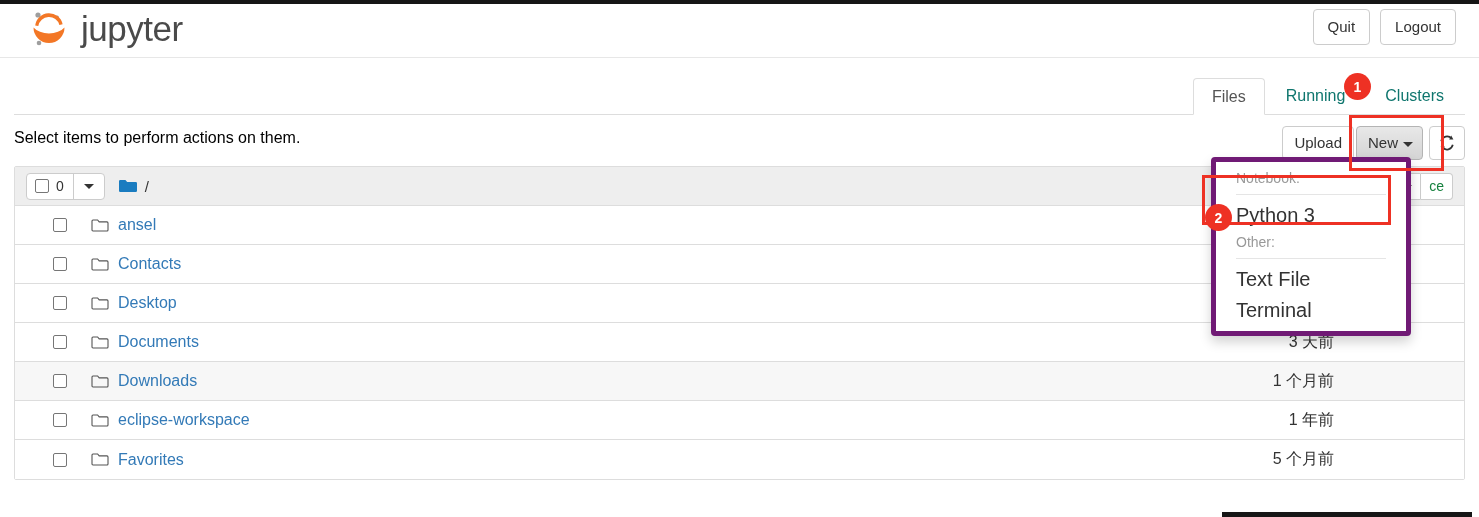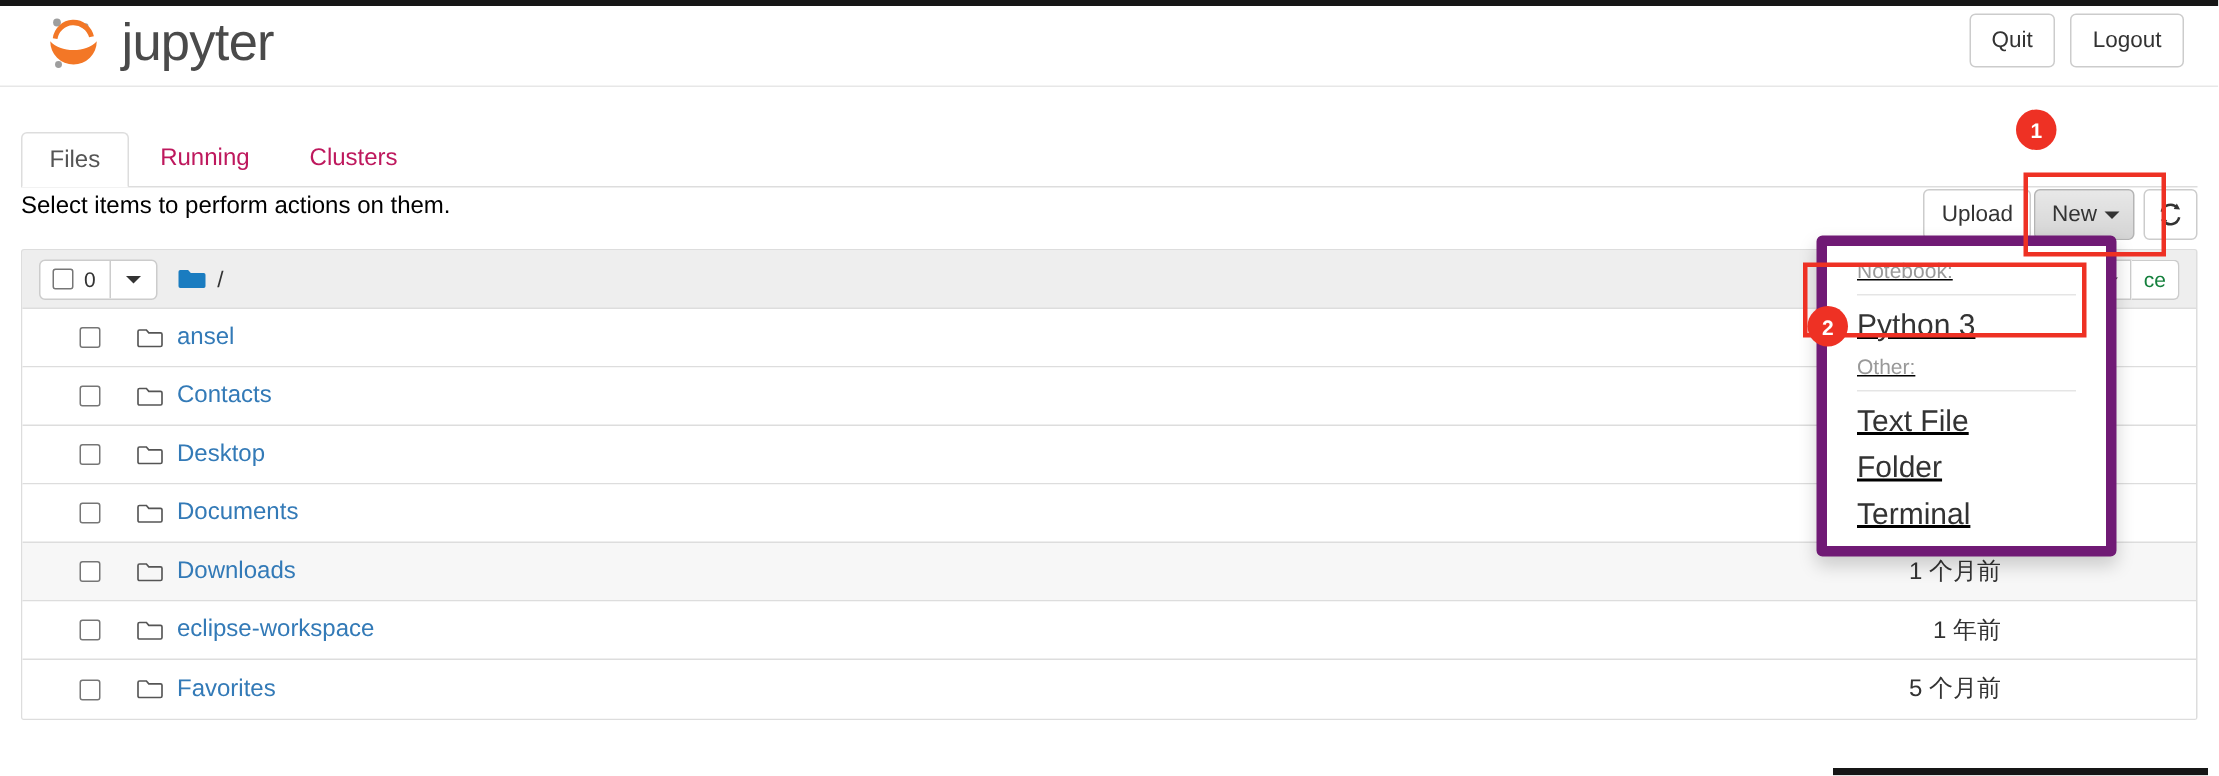--- a/index.html
+++ b/index.html
@@ -57,30 +57,30 @@
     font-size: 15px;
     color: #333333;
     font-family: "Liberation Sans", sans-serif;
     line-height: 34px;
     text-align: center;
     cursor: pointer;
   }
 
   
   .tabs {
-    position: absolute; left: 14px; top: 88px;
+    position: absolute; left: 14px; top: 78px;
     width: 1451px; height: 37px;
     border-bottom: 1px solid #dddddd;
-    display: flex; align-items: flex-end;
+    display: flex; align-items: flex-end; justify-content: flex-end;
   }
   .tab {
     height: 37px; line-height: 36px;
     padding: 0 18px;
     font-size: 16px;
-    color: #be185d;
+    color: #0f766e;
     cursor: pointer;
     border: 1px solid transparent;
     border-bottom: none;
     border-radius: 4px 4px 0 0;
     margin-right: 2px;
   }
   .tab.active {
     color: #555555;
     background: #ffffff;
     border-color: #dddddd;
@@ -243,26 +243,25 @@
     font-size: 16px;
     color: #333333;
   }
 
   
   .dropdown {
     position: absolute;
     left: 1211px; top: 157px;
     width: 200px;
     background: #ffffff;
-    border: 7px solid #701a75;
+    border: 5px solid #701a75;
     border-radius: 4px;
     box-shadow: 0 6px 12px rgba(0,0,0,.175);
     padding: 5px 0;
     z-index: 30;
-    text-decoration: underline;
   }
   .dd-header {
     font-size: 14px;
     color: #999999;
     padding: 3px 20px 4px 20px;
   }
   .dd-divider {
     height: 1px;
     background: #e5e5e5;
     margin: 4px 20px 5px 20px;
@@ -464,21 +463,20 @@
 
   </div>
 
   <div class="dropdown">
     <div class="dd-header">Notebook:</div>
     <div class="dd-divider"></div>
     <div class="dd-item">Python 3</div>
     <div class="dd-header">Other:</div>
     <div class="dd-divider"></div>
     <div class="dd-item">Text File</div>
-    <div class="dd-item">Folder</div>
     <div class="dd-item">Terminal</div>
   </div>
 
   <div class="annot-box" id="annot-box-1"></div>
   <div class="annot-box" id="annot-box-2"></div>
   <div class="badge" id="badge-1">1</div>
   <div class="badge" id="badge-2">2</div>
 
   <div class="bottom-bar"></div>
 

